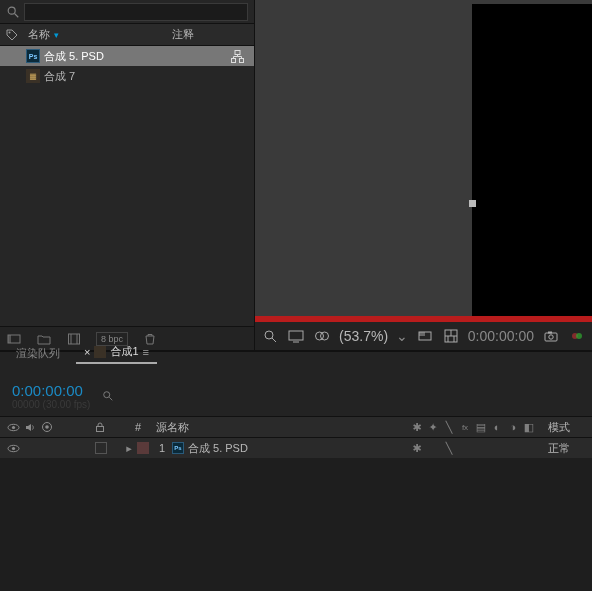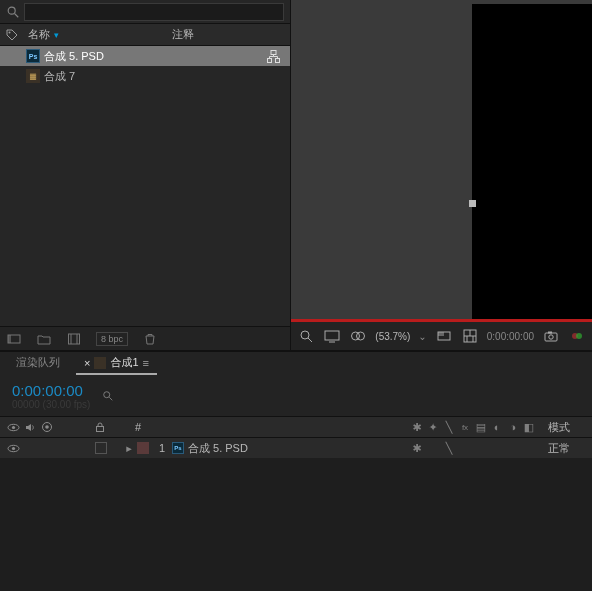--- a/index.html
+++ b/index.html
@@ -25,27 +25,27 @@
   .flow{margin-left:auto;margin-right:10px;width:14px;height:14px;display:flex;align-items:center;justify-content:center}
   .pfoot{height:24px;background:#232323;border-top:1px solid #111;display:flex;align-items:center;gap:14px;padding:0 6px}
   .pfoot .btn{width:16px;height:16px;display:flex;align-items:center;justify-content:center;opacity:.7;cursor:pointer}
   .bpc{border:1px solid #444;padding:1px 4px;font-size:9px;color:#888}
   
   .preview{flex:1;display:flex;flex-direction:column;background:#2e2e2e}
   .canvaswrap{flex:1;background:#3a3a3a;display:flex;align-items:center;justify-content:flex-end;position:relative;overflow:hidden}
   .blackcanvas{width:120px;height:430px;background:#000;position:absolute;right:0;top:4px}
   .handle{width:7px;height:7px;background:#bbb;position:absolute}
   .cursor{position:absolute;right:8px;top:378px;color:#fff;pointer-events:none}
-  .vfoot{height:26px;background:#232323;border-top:3px solid #b91c1c;display:flex;align-items:center;gap:8px;padding:14px 6px;font-size:10px}
+  .vfoot{height:26px;background:#232323;border-top:6px solid #b91c1c;display:flex;align-items:center;gap:8px;padding:14px 6px;font-size:14px}
   .vfoot .btn{width:18px;height:16px;display:flex;align-items:center;justify-content:center;opacity:.8;cursor:pointer}
   .vfoot .zoom{white-space:nowrap}
   .tc{color:#888}
   
   .timeline{flex:1;background:#232323;border-top:2px solid #111;display:flex;flex-direction:column}
-  .tabs{height:24px;display:flex;align-items:flex-start;padding:0 8px;gap:8px}
+  .tabs{height:24px;display:flex;align-items:flex-end;padding:12px 8px;gap:8px}
   .tab{padding:3px 8px;color:#888;cursor:pointer}
   .tab.active{color:#ddd;border-bottom:2px solid #aaa;display:flex;align-items:center;gap:4px}
   .tlhead{display:flex;align-items:center;height:40px;padding:0 8px 0 12px;gap:12px}
   .bigtc{color:#1b8bc6;font-size:15px;cursor:text}
   .fps{color:#3a3a3a;font-size:10px}
   .tlsearch{display:flex;align-items:center;gap:4px}
   .tlsearch input{background:transparent;border:none;color:#ccc;width:60px;font-size:11px;outline:none}
   .layerhdr{display:flex;align-items:center;height:22px;background:#2a2a2a;border-top:1px solid #111;border-bottom:1px solid #111}
   .eyecol{width:76px;display:flex;gap:3px;padding-left:6px}
   .lockcol{width:48px;display:flex;gap:3px;justify-content:center}
@@ -256,20 +256,23 @@
         <span class="sw">
             <svg width="12" height="12" viewBox="0 0 12 12">
               <rect x="2.5" y="5.5" width="7" height="5" fill="none" stroke="#ccc"></rect>
               <path d="M4 5.5V4a2 2 0 0 1 4 0v1.5" fill="none" stroke="#ccc"></path>
             </svg>
           </span>
       </div>
       <div class="numcol">
         <span>#</span>
       </div>
+      <div class="srccol">
+        <span>源名称</span>
+      </div>
       <div class="switches">
         <span class="sw">✱</span>
         <span class="sw">✦</span>
         <span class="sw">╲</span>
         <span class="sw" style="font-size:8px">fx</span>
         <span class="sw">▤</span>
         <span class="sw">◐</span>
         <span class="sw">◑</span>
         <span class="sw">◧</span>
       </div>

